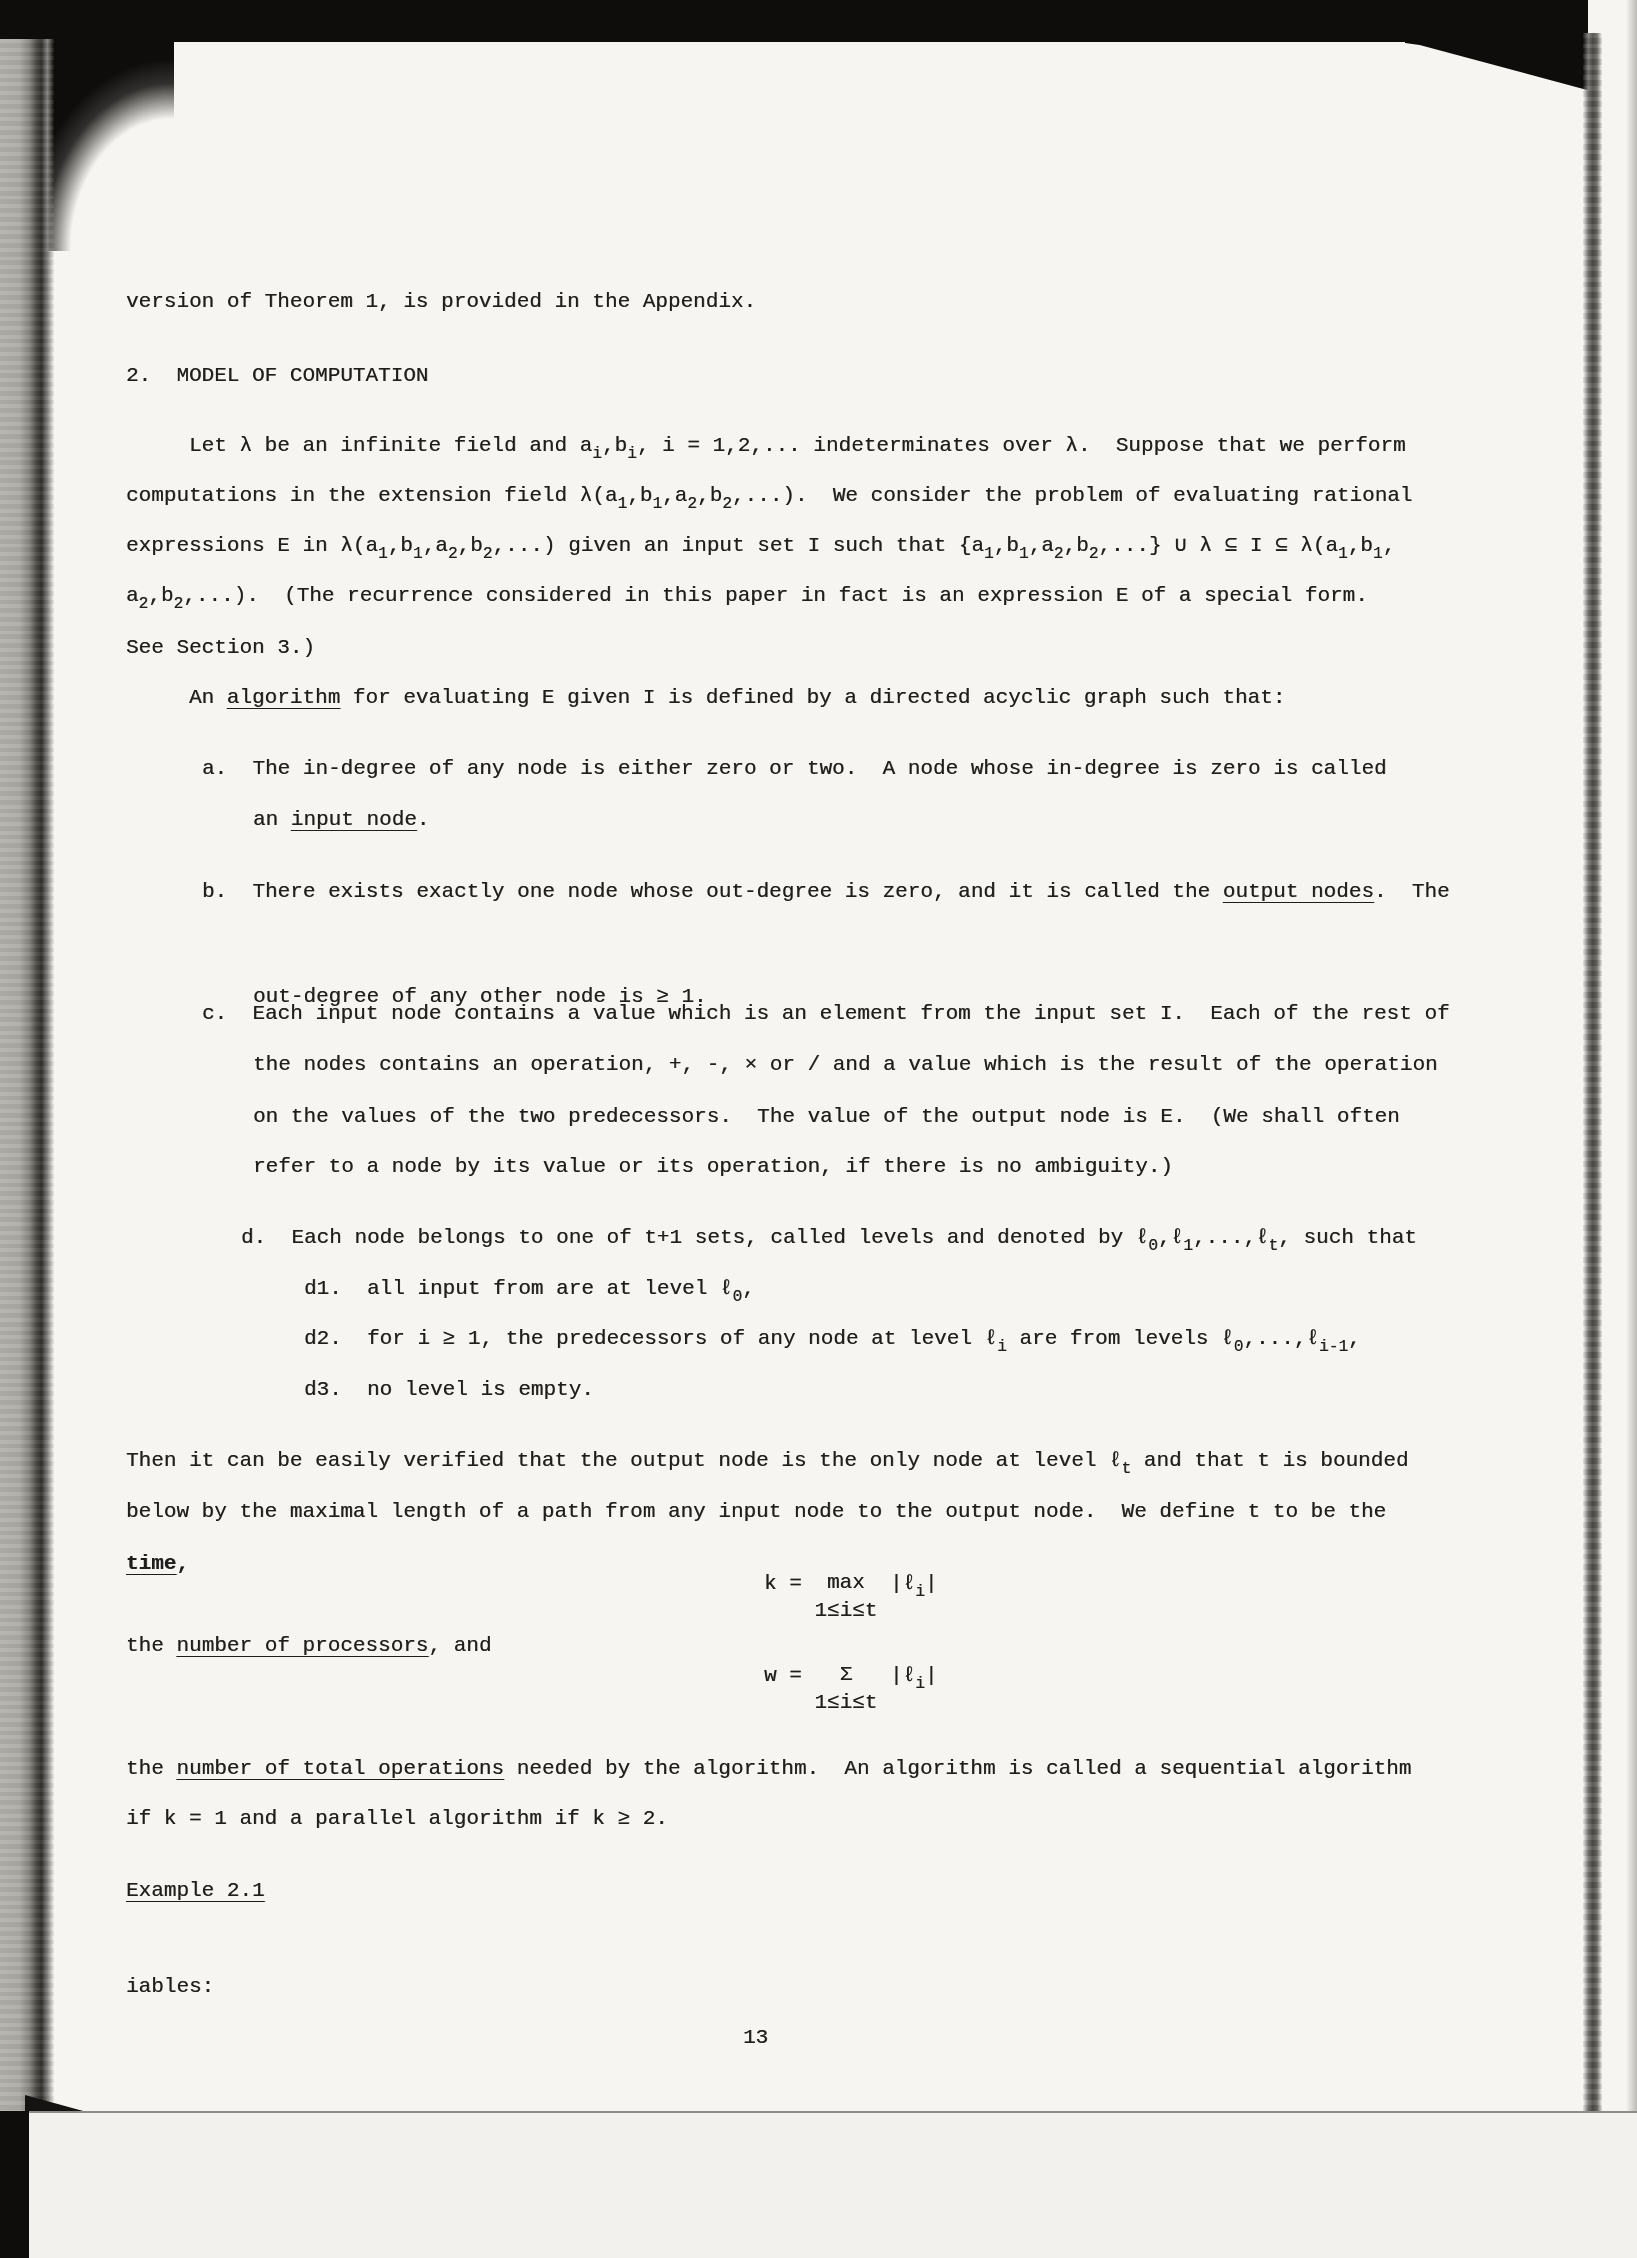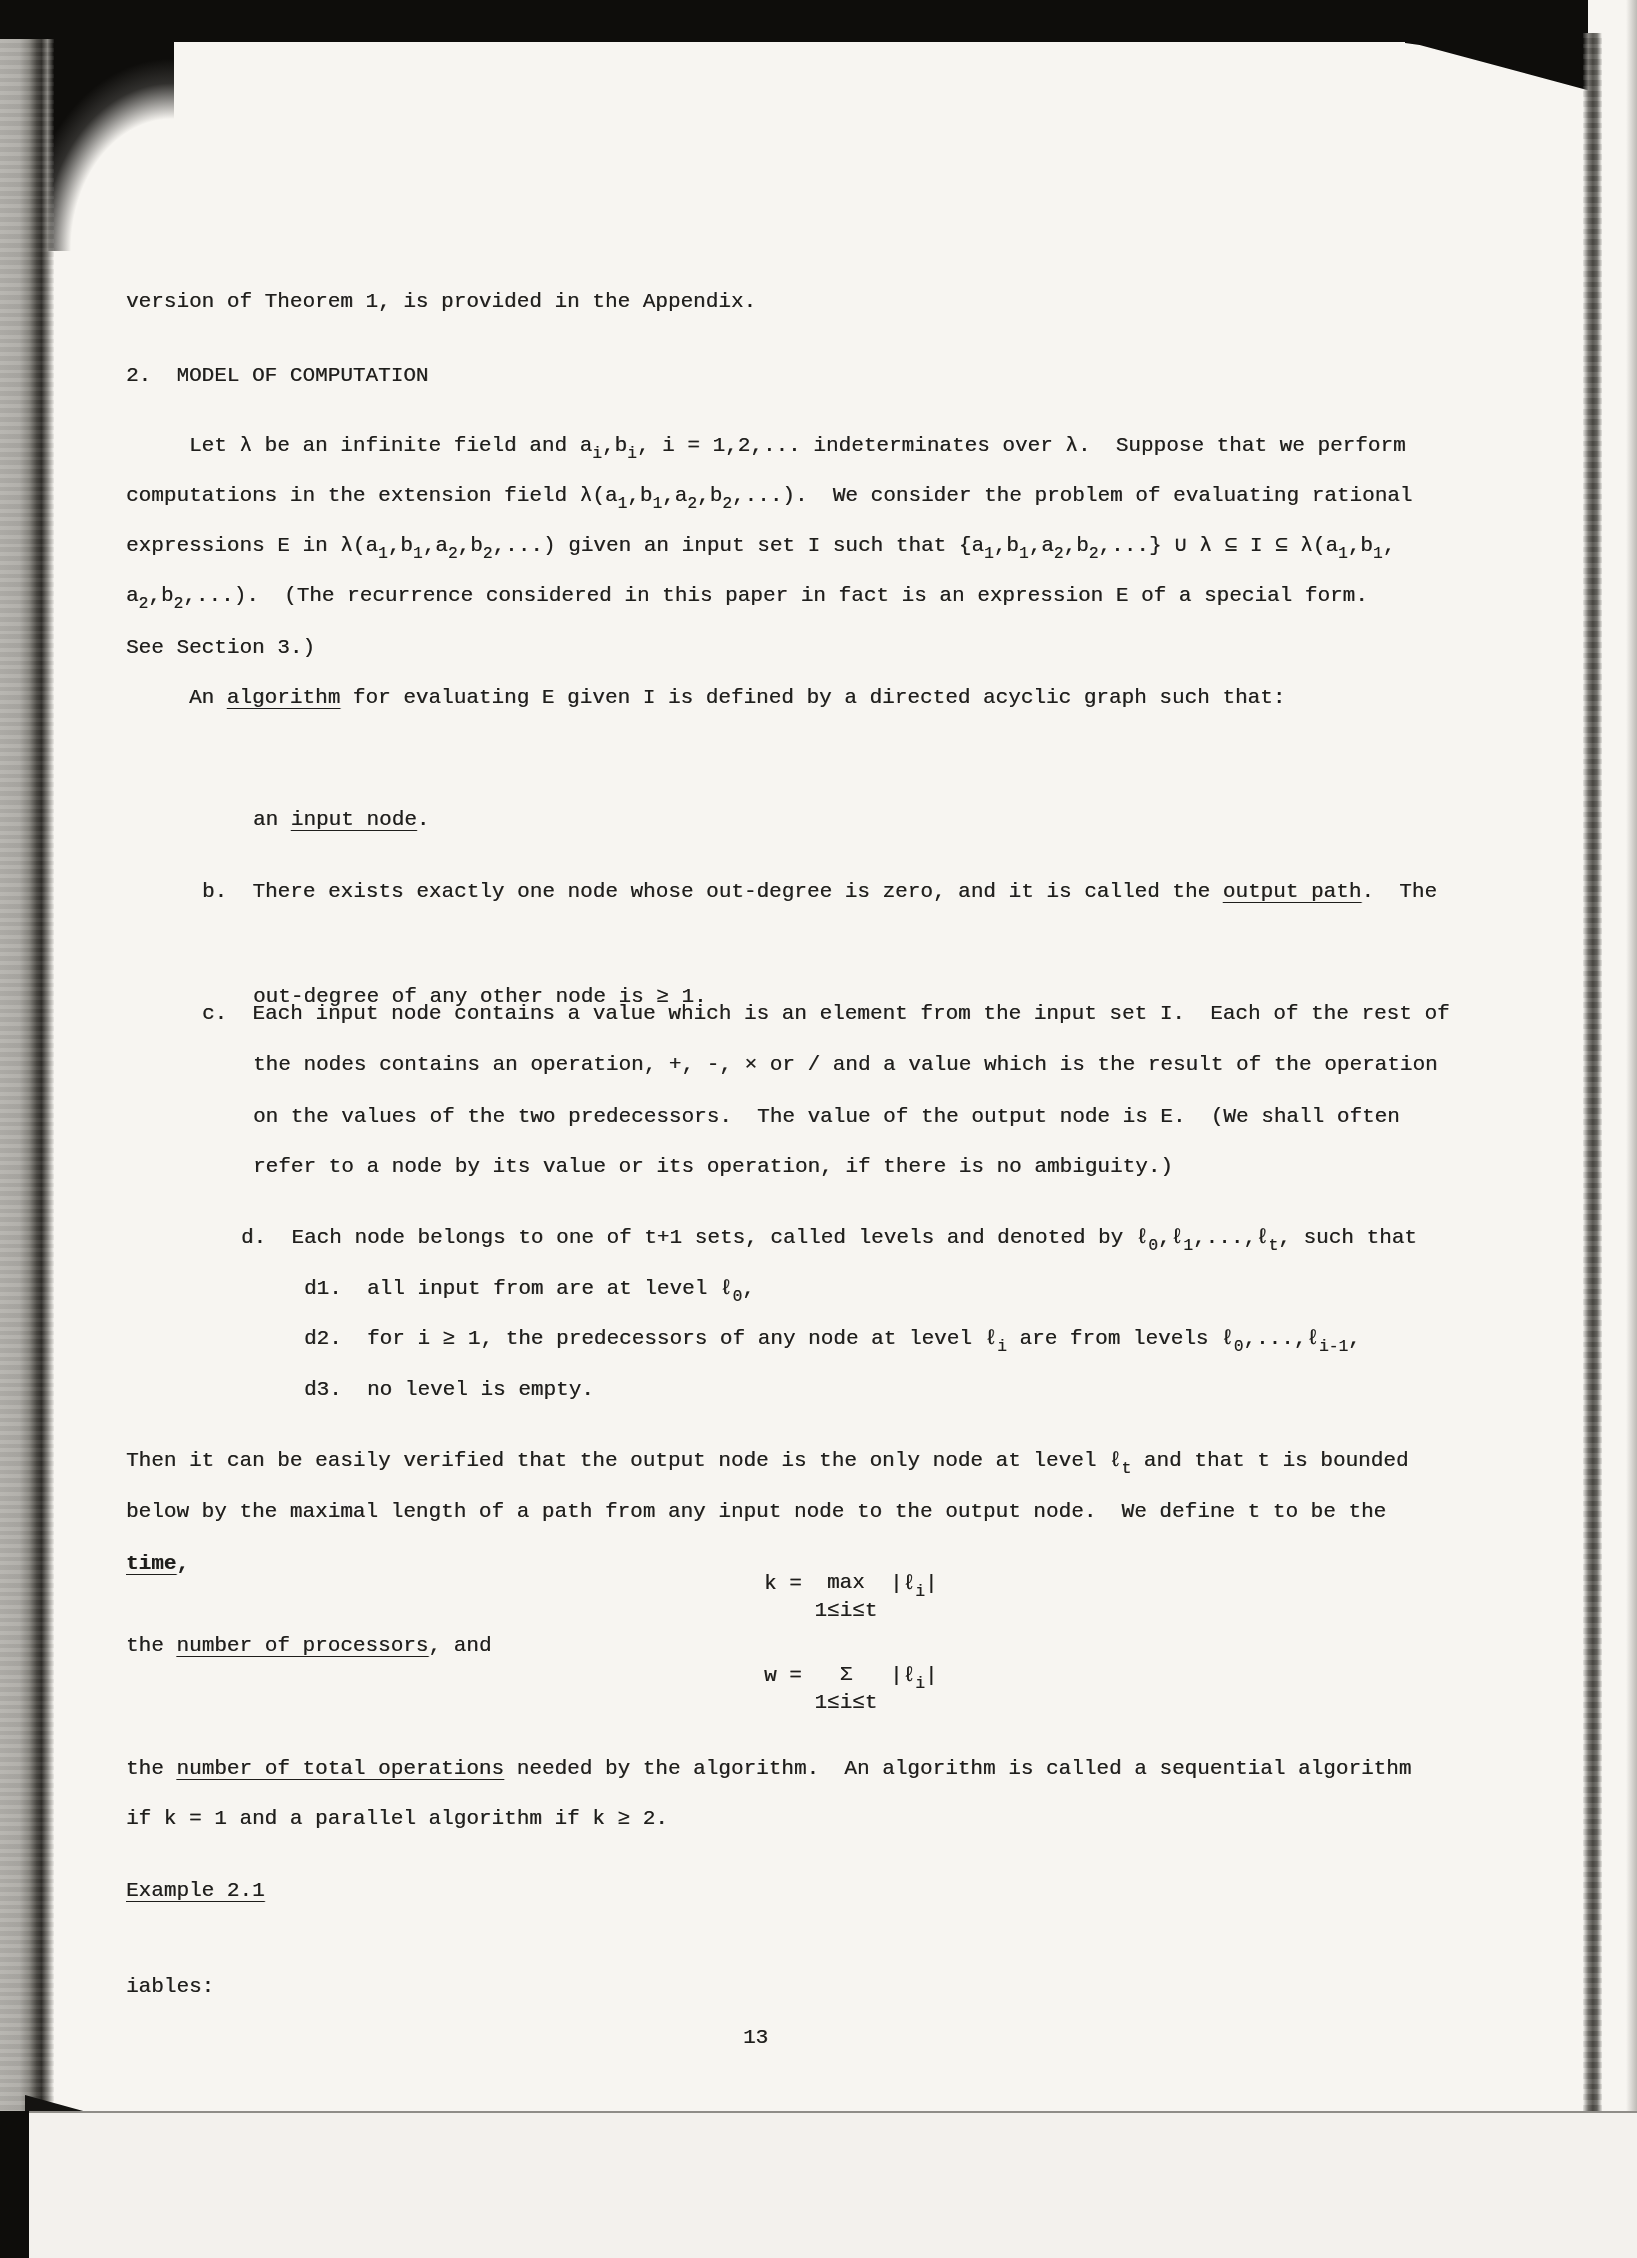--- a/index.html
+++ b/index.html
@@ -49,22 +49,23 @@
   <div id="text-layer">
     <div class="line" style="left:743px;top:2026px;">13</div>
   <div class="line" style="left: 126px; top: 290px;"><span>version of Theorem 1, is provided in the Appendix.</span></div>
       <div class="line" style="left: 126px; top: 364px;"><span>2.  MODEL OF COMPUTATION</span></div>
       <div class="line" style="left: 189px; top: 434px;"><span>Let λ be an infinite field and a</span><span class="sub">i</span><span>,b</span><span class="sub">i</span><span>, i = 1,2,... indeterminates over λ.  Suppose that we perform</span></div>
       <div class="line" style="left: 126px; top: 484px;"><span>computations in the extension field λ(a</span><span class="sub">1</span><span>,b</span><span class="sub">1</span><span>,a</span><span class="sub">2</span><span>,b</span><span class="sub">2</span><span>,...).  We consider the problem of evaluating rational</span></div>
       <div class="line" style="left: 126px; top: 534px;"><span>expressions E in λ(a</span><span class="sub">1</span><span>,b</span><span class="sub">1</span><span>,a</span><span class="sub">2</span><span>,b</span><span class="sub">2</span><span>,...) given an input set I such that {a</span><span class="sub">1</span><span>,b</span><span class="sub">1</span><span>,a</span><span class="sub">2</span><span>,b</span><span class="sub">2</span><span>,...} ∪ λ ⊆ I ⊆ λ(a</span><span class="sub">1</span><span>,b</span><span class="sub">1</span><span>,</span></div>
       <div class="line" style="left: 126px; top: 584px;"><span>a</span><span class="sub">2</span><span>,b</span><span class="sub">2</span><span>,...).  (The recurrence considered in this paper in fact is an expression E of a special form.</span></div>
       <div class="line" style="left: 126px; top: 636px;"><span>See Section 3.)</span></div>
       <div class="line" style="left: 189px; top: 686px;"><span>An </span><span class="u">algorithm</span><span> for evaluating E given I is defined by a directed acyclic graph such that:</span></div>
+      <div class="line" style="left: 202px; top: 757px;"><span>a.  The in-degree of any node is either zero or two.  A node whose in-degree is zero is called</span></div>
       <div class="line" style="left: 253px; top: 808px;"><span>an </span><span class="u">input node</span><span>.</span></div>
-      <div class="line" style="left: 202px; top: 880px;"><span>b.  There exists exactly one node whose out-degree is zero, and it is called the </span><span class="u">output path</span><span>.  The</span></div>
+      <div class="line" style="left: 202px; top: 880px;"><span>b.  There exists exactly one node whose out-degree is zero, and it is called the </span><span class="u">output nodes</span><span>.  The</span></div>
       <div class="line" style="left: 253px; top: 985px;"><span>out-degree of any other node is ≥ 1.</span></div>
       <div class="line" style="left: 202px; top: 1002px;"><span>c.  Each input node contains a value which is an element from the input set I.  Each of the rest of</span></div>
       <div class="line" style="left: 253px; top: 1053px;"><span>the nodes contains an operation, +, -, × or / and a value which is the result of the operation</span></div>
       <div class="line" style="left: 253px; top: 1105px;"><span>on the values of the two predecessors.  The value of the output node is E.  (We shall often</span></div>
       <div class="line" style="left: 253px; top: 1155px;"><span>refer to a node by its value or its operation, if there is no ambiguity.)</span></div>
       <div class="line" style="left: 202px; top: 1226px; margin-left: 39px;"><span>d.  Each node belongs to one of t+1 sets, called levels and denoted by ℓ</span><span class="sub">0</span><span>,ℓ</span><span class="sub">1</span><span>,...,ℓ</span><span class="sub">t</span><span>, such that</span></div>
       <div class="line" style="left: 304px; top: 1277px;"><span>d1.  all input from are at level ℓ</span><span class="sub">0</span><span>,</span></div>
       <div class="line" style="left: 304px; top: 1327px;"><span>d2.  for i ≥ 1, the predecessors of any node at level ℓ</span><span class="sub">i</span><span> are from levels ℓ</span><span class="sub">0</span><span>,...,ℓ</span><span class="sub">i-1</span><span>,</span></div>
       <div class="line" style="left: 304px; top: 1378px;"><span>d3.  no level is empty.</span></div>
       <div class="line" style="left: 126px; top: 1449px;"><span>Then it can be easily verified that the output node is the only node at level ℓ</span><span class="sub">t</span><span> and that t is bounded</span></div>

